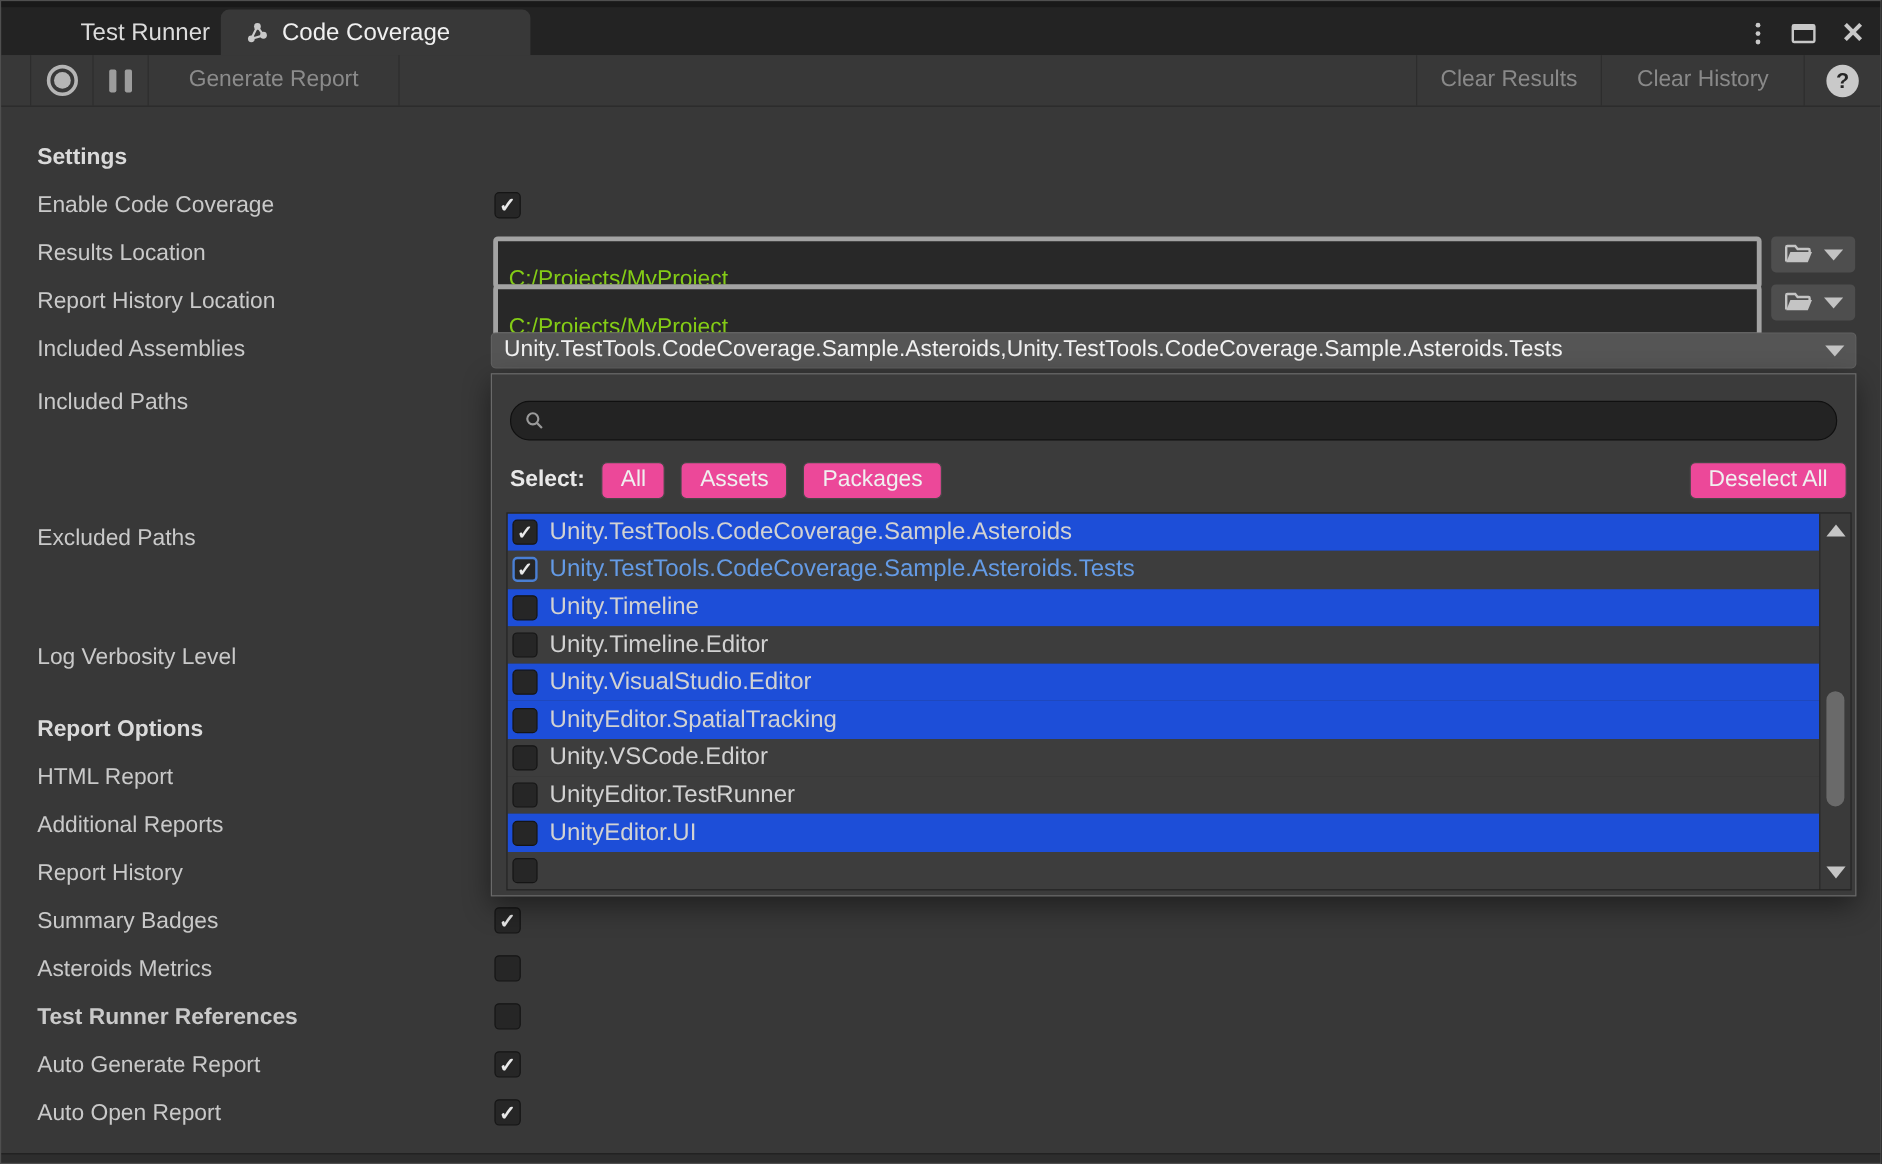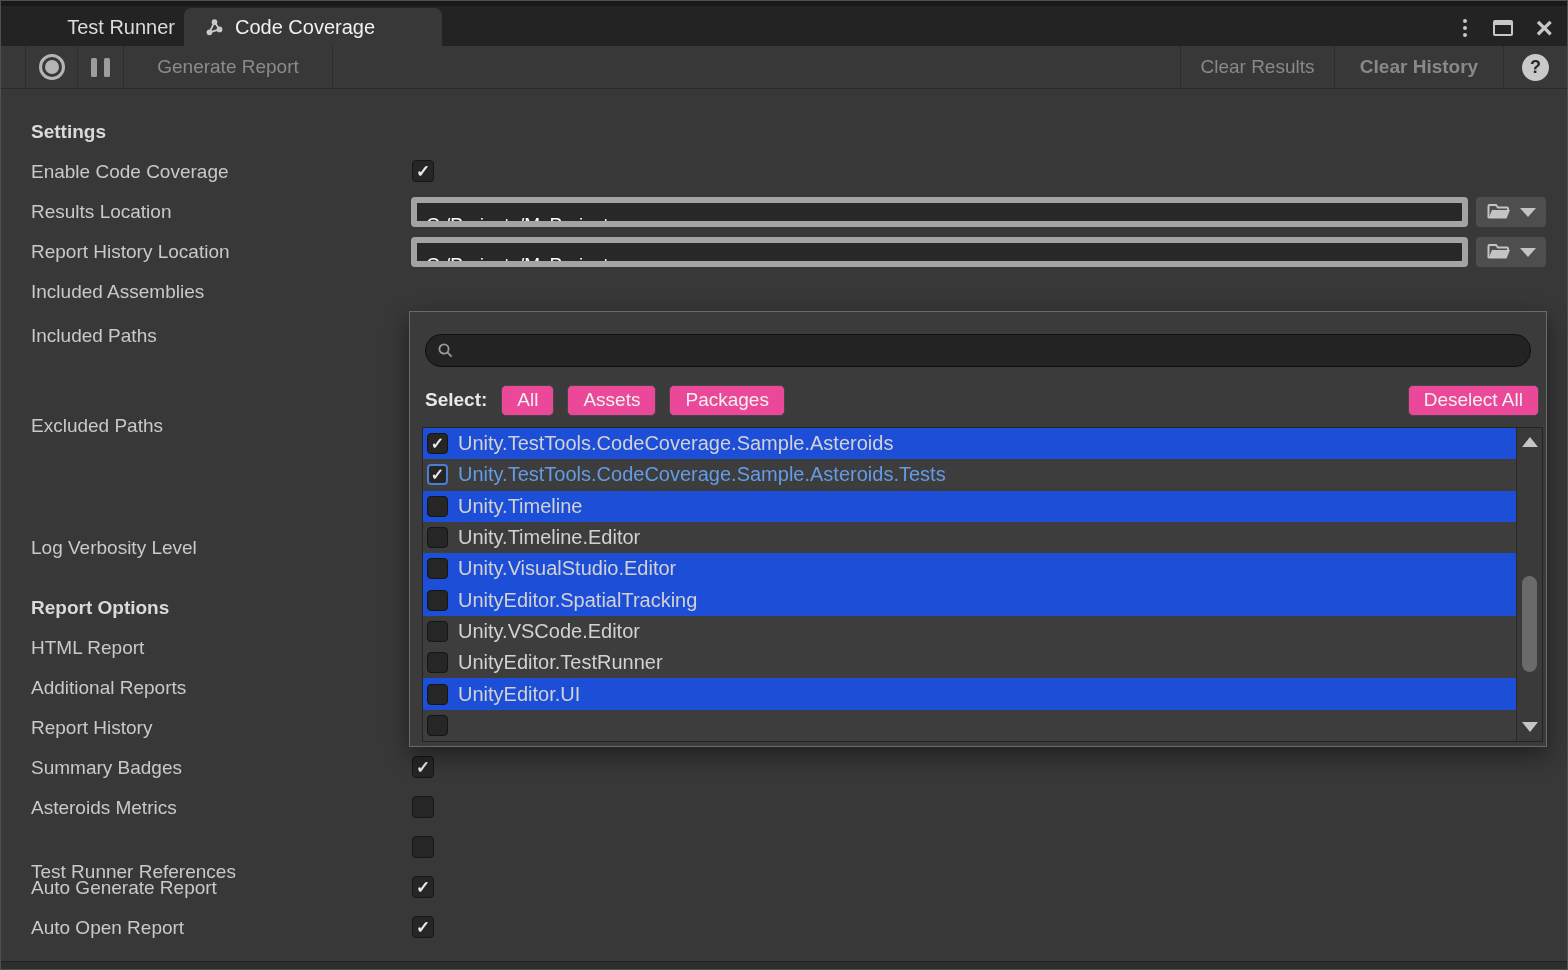--- a/index.html
+++ b/index.html
@@ -26,35 +26,35 @@
   
   .toolbar { position:absolute; top:45px; left:0; right:0; height:43px; background:#383838; border-bottom:1px solid #2a2a2a; display:flex; align-items:stretch; }
   .tseg { display:flex; align-items:center; justify-content:center; border-right:1px solid #2d2d2d; }
   .tseg.rb { border-right:none; border-left:1px solid #2d2d2d; }
   .tpad { width:25px; }
   .tseg-record { width:52px; }
   .tseg-pause  { width:46px; gap:7px; }
   .tseg-generate { width:209px; color:#8b8b8b; font-size:19px; }
   .tspacer { flex:1; }
   .tseg-clear-results { width:154px; color:#898989; font-size:19px; }
-  .tseg-clear-history { width:169px; color:#898989; font-size:19px;font-weight:bold; }
+  .tseg-clear-history { width:169px; color:#898989; font-size:19px; }
   .tseg-help { width:64px; }
   .rec-outer { width:26px; height:26px; border:3px solid #b5b5b5; border-radius:50%; display:flex; align-items:center; justify-content:center; }
   .rec-inner { width:14px; height:14px; border-radius:50%; background:#b5b5b5; }
   .pause-bar { width:6px; height:19px; background:#9d9d9d; border-radius:1.5px; }
   .help-circle { width:27px; height:27px; border-radius:50%; background:#c9c9c9; color:#262626; font-weight:bold; font-size:18px; display:flex; align-items:center; justify-content:center; }
 
   
   .lbl { position:absolute; left:30px; font-size:19px; color:#c9c9c9; height:24px; line-height:24px; white-space:nowrap; }
   .lbl.section { font-weight:bold; color:#dadada; }
 
   
   .checkbox { position:absolute; width:22px; height:22px; background:#262626; border:1px solid #151515; border-radius:4px; display:flex; align-items:center; justify-content:center; }
   .checkbox.checked::after { content:"✓"; color:#e9e9e9; font-size:17px; font-weight:bold; }
-  .field { position:absolute; left:410px; width:1057px; height:30px; background:#282828; border:6px solid #a3a3a3; border-radius:4px; color:#ffffff; font-size:19px; line-height:28px; padding:8px 9px; white-space:nowrap; overflow:hidden; }
+  .field { position:absolute; left:410px; width:1057px; height:30px; background:#282828; border:4px solid #a3a3a3; border-radius:4px; color:#84cc16; font-size:19px; line-height:28px; padding:18px 9px; white-space:nowrap; overflow:hidden; }
   .folder-btn { position:absolute; left:1475px; width:70px; height:30px; background:#4e4e4e; border-radius:4px; display:flex; align-items:center; justify-content:center; gap:9px; }
   .tri-down { width:0; height:0; border-left:8px solid transparent; border-right:8px solid transparent; border-top:9px solid #c3c3c3; }
   .asm-dropdown { position:absolute; left:408px; top:276px; width:1138px; height:30px; background:#555555; border:1px solid #606060; border-radius:4px; color:#f1f1f1; font-size:19px; line-height:28px; padding:0 34px 0 10px; white-space:nowrap; overflow:hidden; }
   .asm-dropdown .tri-down { position:absolute; right:9px; top:10px; }
 
   
   .popup { position:absolute; left:408px; top:310px; width:1138px; height:436px; background:#3b3b3b; border:1px solid #6a6a6a; box-shadow:0 8px 22px rgba(0,0,0,0.45); }
   .search { position:absolute; left:15px; top:22px; width:1106px; height:33px; background:#232323; border:1px solid #101010; border-radius:16px; display:flex; align-items:center; padding-left:11px; gap:8px; }
   .search input { flex:1; background:transparent; border:none; outline:none; color:#d8d8d8; font-size:18px; font-family:"Liberation Sans",sans-serif; height:100%; }
   .select-row { position:absolute; left:15px; top:72px; width:1114px; height:32px; display:flex; align-items:center; }
@@ -136,29 +136,29 @@
       <span class="help-circle">?</span>
     </div>
   </div>
 
   <div class="lbl section" style="top:119px;">Settings</div>
   <div class="lbl" style="top:159px;">Enable Code Coverage</div>
   <div class="lbl" style="top:199px;">Results Location</div>
   <div class="lbl" style="top:239px;">Report History Location</div>
   <div class="lbl" style="top:279px;">Included Assemblies</div>
   <div class="lbl" style="top:323px;">Included Paths</div>
-  <div class="lbl" style="top:413px;">Excluded Paths</div>
+  <div class="lbl" style="top:436px;">Excluded Paths</div>
   <div class="lbl" style="top:535px;">Log Verbosity Level</div>
   <div class="lbl section" style="top:595px;">Report Options</div>
   <div class="lbl" style="top:635px;text-align:center;">HTML Report</div>
   <div class="lbl" style="top:675px;">Additional Reports</div>
   <div class="lbl" style="top:715px;">Report History</div>
   <div class="lbl" style="top:755px;">Summary Badges</div>
   <div class="lbl" style="top:795px;">Asteroids Metrics</div>
-  <div class="lbl" style="top:859px;">Test Runner References</div>
+  <div class="lbl" style="top:835px;font-weight:bold;">Test Runner References</div>
   <div class="lbl" style="top:875px;">Auto Generate Report</div>
   <div class="lbl" style="top:915px;">Auto Open Report</div>
 
   <div class="checkbox checked" style="left:411px; top:159px;"></div>
 
   <div class="field" style="top:196px;">C:/Projects/MyProject</div>
   <div class="folder-btn" style="top:196px;">
     <svg width="24" height="18" viewBox="0 0 24 18">
       <path d="M1.5 15 V3 Q1.5 2 2.5 2 h6.5 l2 2.5 h9 q1 0 1 1 V7" fill="none" stroke="#c4c4c4" stroke-width="2"></path>
       <path d="M1.5 15.5 L5 7 H23 L19.5 15.5 Z" fill="#c4c4c4"></path>
@@ -168,20 +168,24 @@
 
   <div class="field" style="top:236px;">C:/Projects/MyProject</div>
   <div class="folder-btn" style="top:236px;">
     <svg width="24" height="18" viewBox="0 0 24 18">
       <path d="M1.5 15 V3 Q1.5 2 2.5 2 h6.5 l2 2.5 h9 q1 0 1 1 V7" fill="none" stroke="#c4c4c4" stroke-width="2"></path>
       <path d="M1.5 15.5 L5 7 H23 L19.5 15.5 Z" fill="#c4c4c4"></path>
     </svg>
     <span class="tri-down"></span>
   </div>
 
+  <div class="asm-dropdown">
+    <span>Unity.TestTools.CodeCoverage.Sample.Asteroids,Unity.TestTools.CodeCoverage.Sample.Asteroids.Tests</span>
+    <span class="tri-down"></span>
+  </div>
 
   <div class="checkbox checked" style="left:411px; top:755px;"></div>
   <div class="checkbox" style="left:411px; top:795px;"></div>
   <div class="checkbox" style="left:411px; top:835px;"></div>
   <div class="checkbox checked" style="left:411px; top:875px;"></div>
   <div class="checkbox checked" style="left:411px; top:915px;"></div>
 
   <div class="popup">
     <div class="search">
       <span style="display:flex;">

